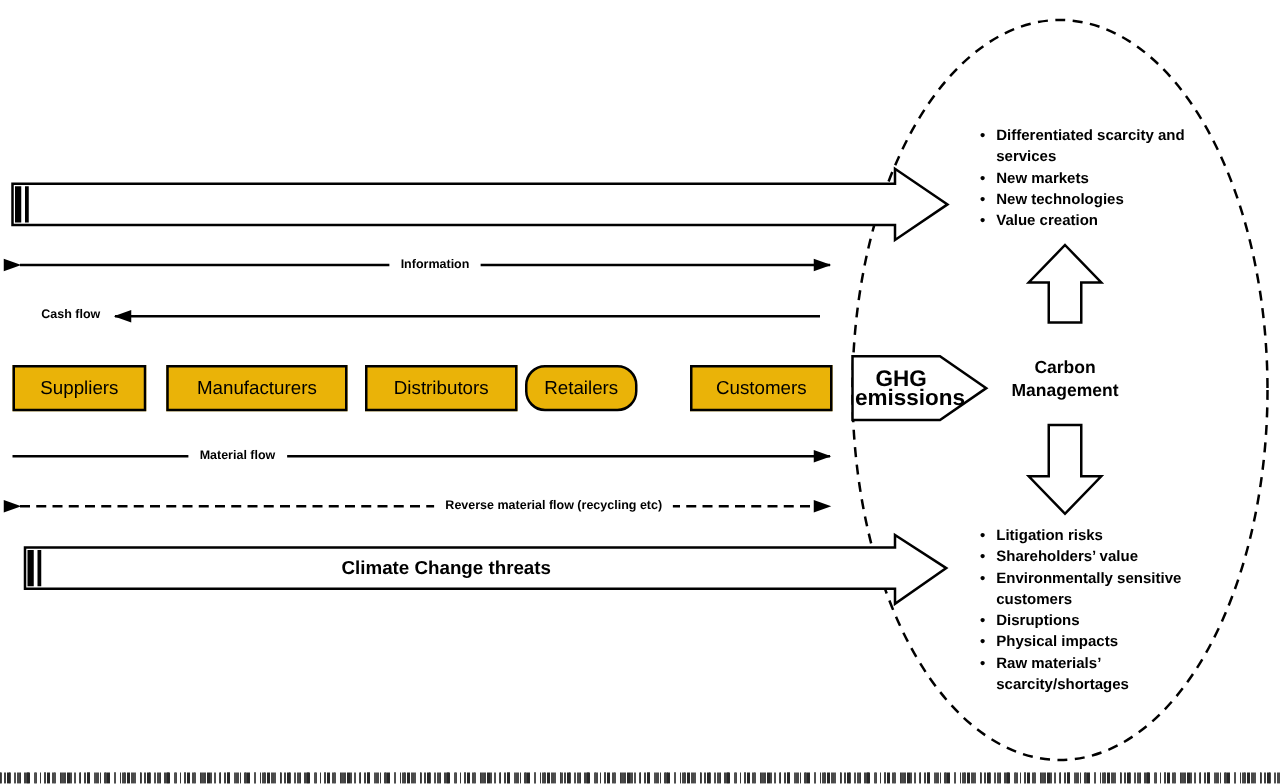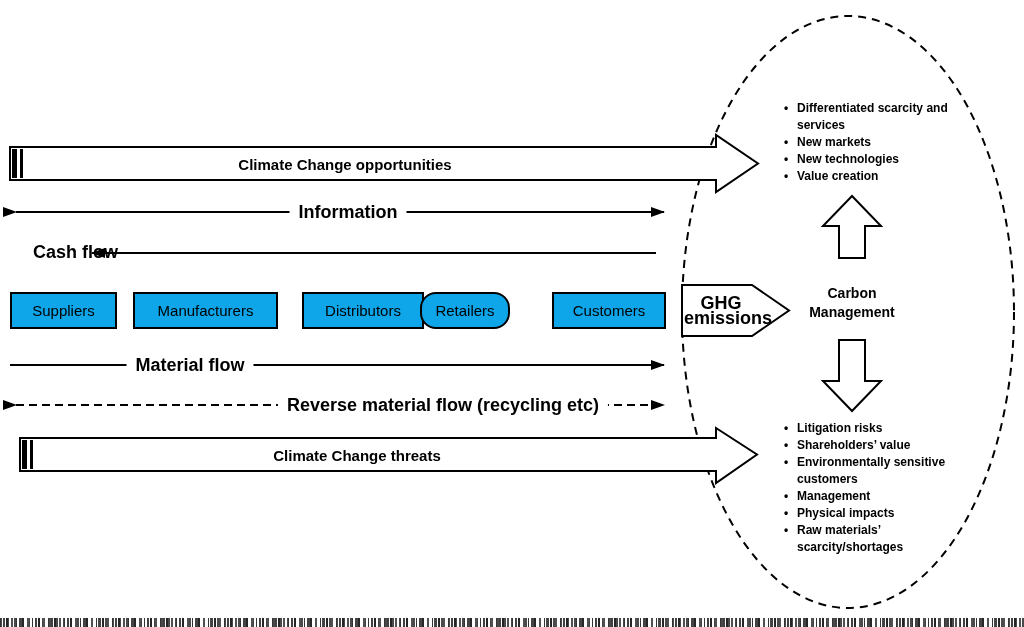--- a/index.html
+++ b/index.html
@@ -8,24 +8,24 @@
     font-family:"Liberation Sans", sans-serif; color:#000; overflow:hidden;
   }
   .layer { position:absolute; left:0; top:0; }
   .lbl {
     position:absolute; transform:translate(-50%,-50%);
     font-weight:bold; white-space:nowrap;
   }
   .lbl.bg { background:#ffffff; padding:0 9px; }
   .lbl.left-anchor { transform:translate(0,-50%);margin-left:17px; }
   .f15 { font-size:15px; }
-  .f14 { font-size:18px; }
+  .f14 { font-size:10px; }
   .box {
     position:absolute; top:292px; height:37px; box-sizing:border-box;
-    border:2px solid #000; background:#0ea5e9;
+    border:2px solid #000; background:#eab308;
     display:flex; align-items:center; justify-content:center;
     font-size:15px;
   }
   .ghg-label {
     position:absolute; left:684px; top:296px; width:74px;
     text-align:center; font-size:18px; font-weight:bold; line-height:15px;
   }
   .carbon-label {
     position:absolute; left:852px; top:284px; width:114px;
     transform:translateX(-50%); text-align:center;
@@ -77,52 +77,51 @@
 
     <line x1="10" y1="365" x2="664" y2="365" stroke="#000" stroke-width="2" marker-end="url(#ah)"></line>
 
     <line x1="16" y1="405" x2="664" y2="405" stroke="#000" stroke-width="2" stroke-dasharray="8 5" marker-start="url(#ah)" marker-end="url(#ah)"></line>
 
     <polygon points="20,438 716,438 716,428 757,454.5 716,483 716,471 20,471" fill="#fff" stroke="#000" stroke-width="2"></polygon>
     <rect x="22" y="440" width="5" height="29" fill="#000"></rect>
     <rect x="30" y="440" width="3" height="29" fill="#000"></rect>
   </svg>
 
-  <div class="lbl f15" style="left:345px; top:164px;">Climate Change opportunities</div>
 
   <div class="lbl f14 bg" style="left:348px; top:212px;">Information</div>
 
   <div class="lbl f14 left-anchor" style="left:16px; top:252px;">Cash flow</div>
 
   <div class="lbl f14 bg" style="left:190px; top:365px;">Material flow</div>
 
   <div class="lbl f14 bg" style="left:443px; top:405px;">Reverse material flow (recycling etc)</div>
 
   <div class="lbl f15" style="left:357px; top:455px;">Climate Change threats</div>
 
   <div class="box" style="left:10px;  width:107px;">Suppliers</div>
   <div class="box" style="left:133px; width:145px;">Manufacturers</div>
-  <div class="box" style="left:302px; width:122px;">Distributors</div>
+  <div class="box" style="left:292px; width:122px;">Distributors</div>
   <div class="box" style="left:420px; width:90px;border-radius:16px;">Retailers</div>
   <div class="box" style="left:552px; width:114px;">Customers</div>
 
   <div class="ghg-label">GHG emissions</div>
   <div class="carbon-label">Carbon Management</div>
 
   <ul class="bullets top-list">
     <li><span>Differentiated scarcity and services</span></li>
     <li><span>New markets</span></li>
     <li><span>New technologies</span></li>
     <li><span>Value creation</span></li>
   </ul>
 
   <ul class="bullets bottom-list">
     <li><span>Litigation risks</span></li>
     <li><span>Shareholders’ value</span></li>
     <li><span>Environmentally sensitive customers</span></li>
-    <li><span>Management</span></li>
+    <li><span>Disruptions</span></li>
     <li><span>Physical impacts</span></li>
     <li><span>Raw materials’ scarcity/shortages</span></li>
   </ul>
 
   <div class="caption-strip"></div>
 
 </div>
 
 </body></html>

